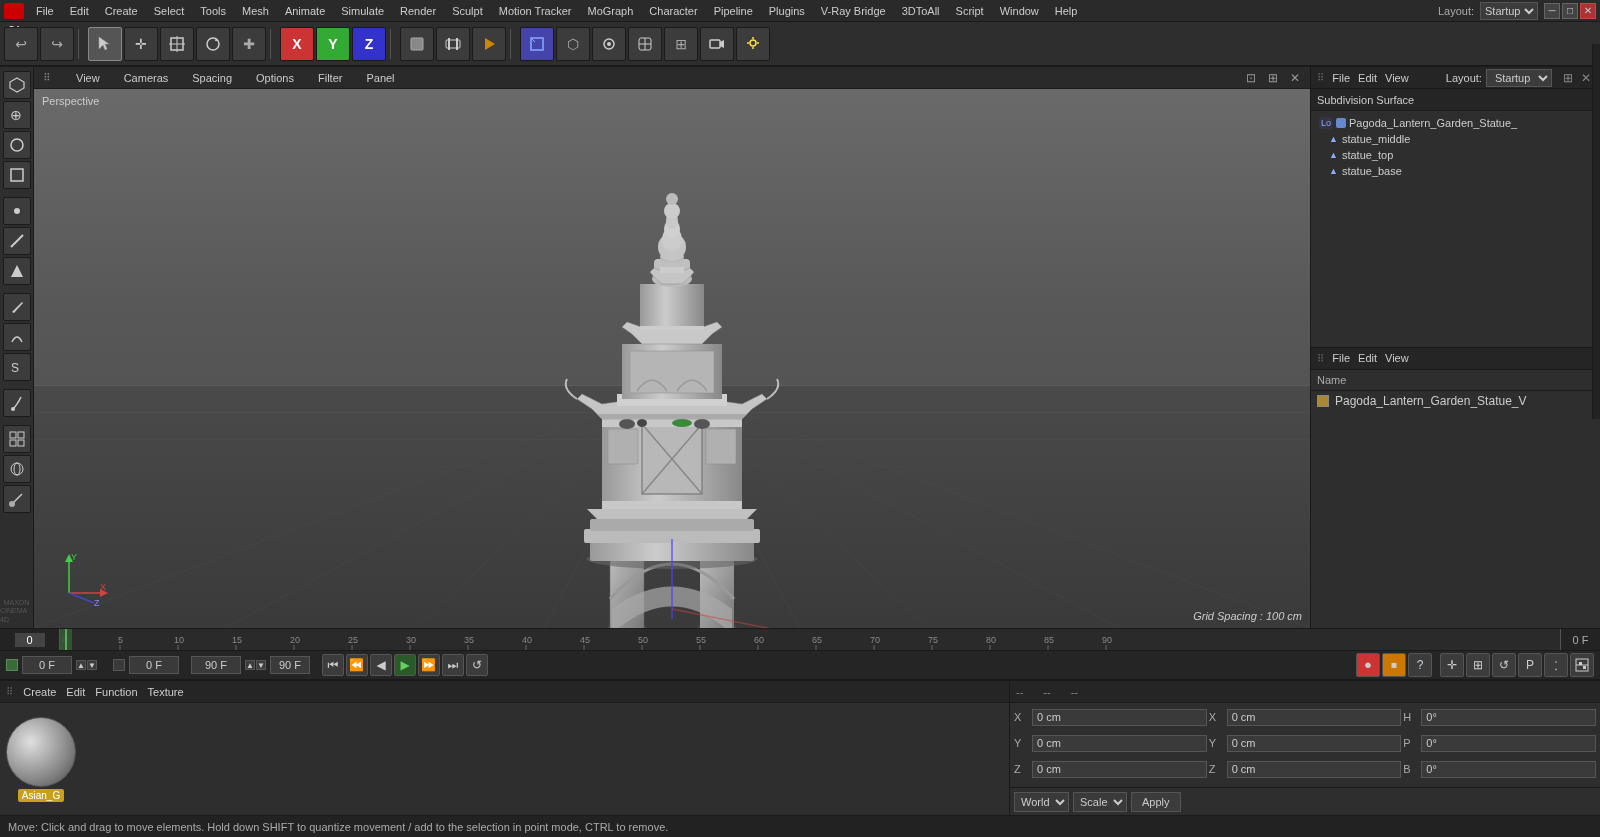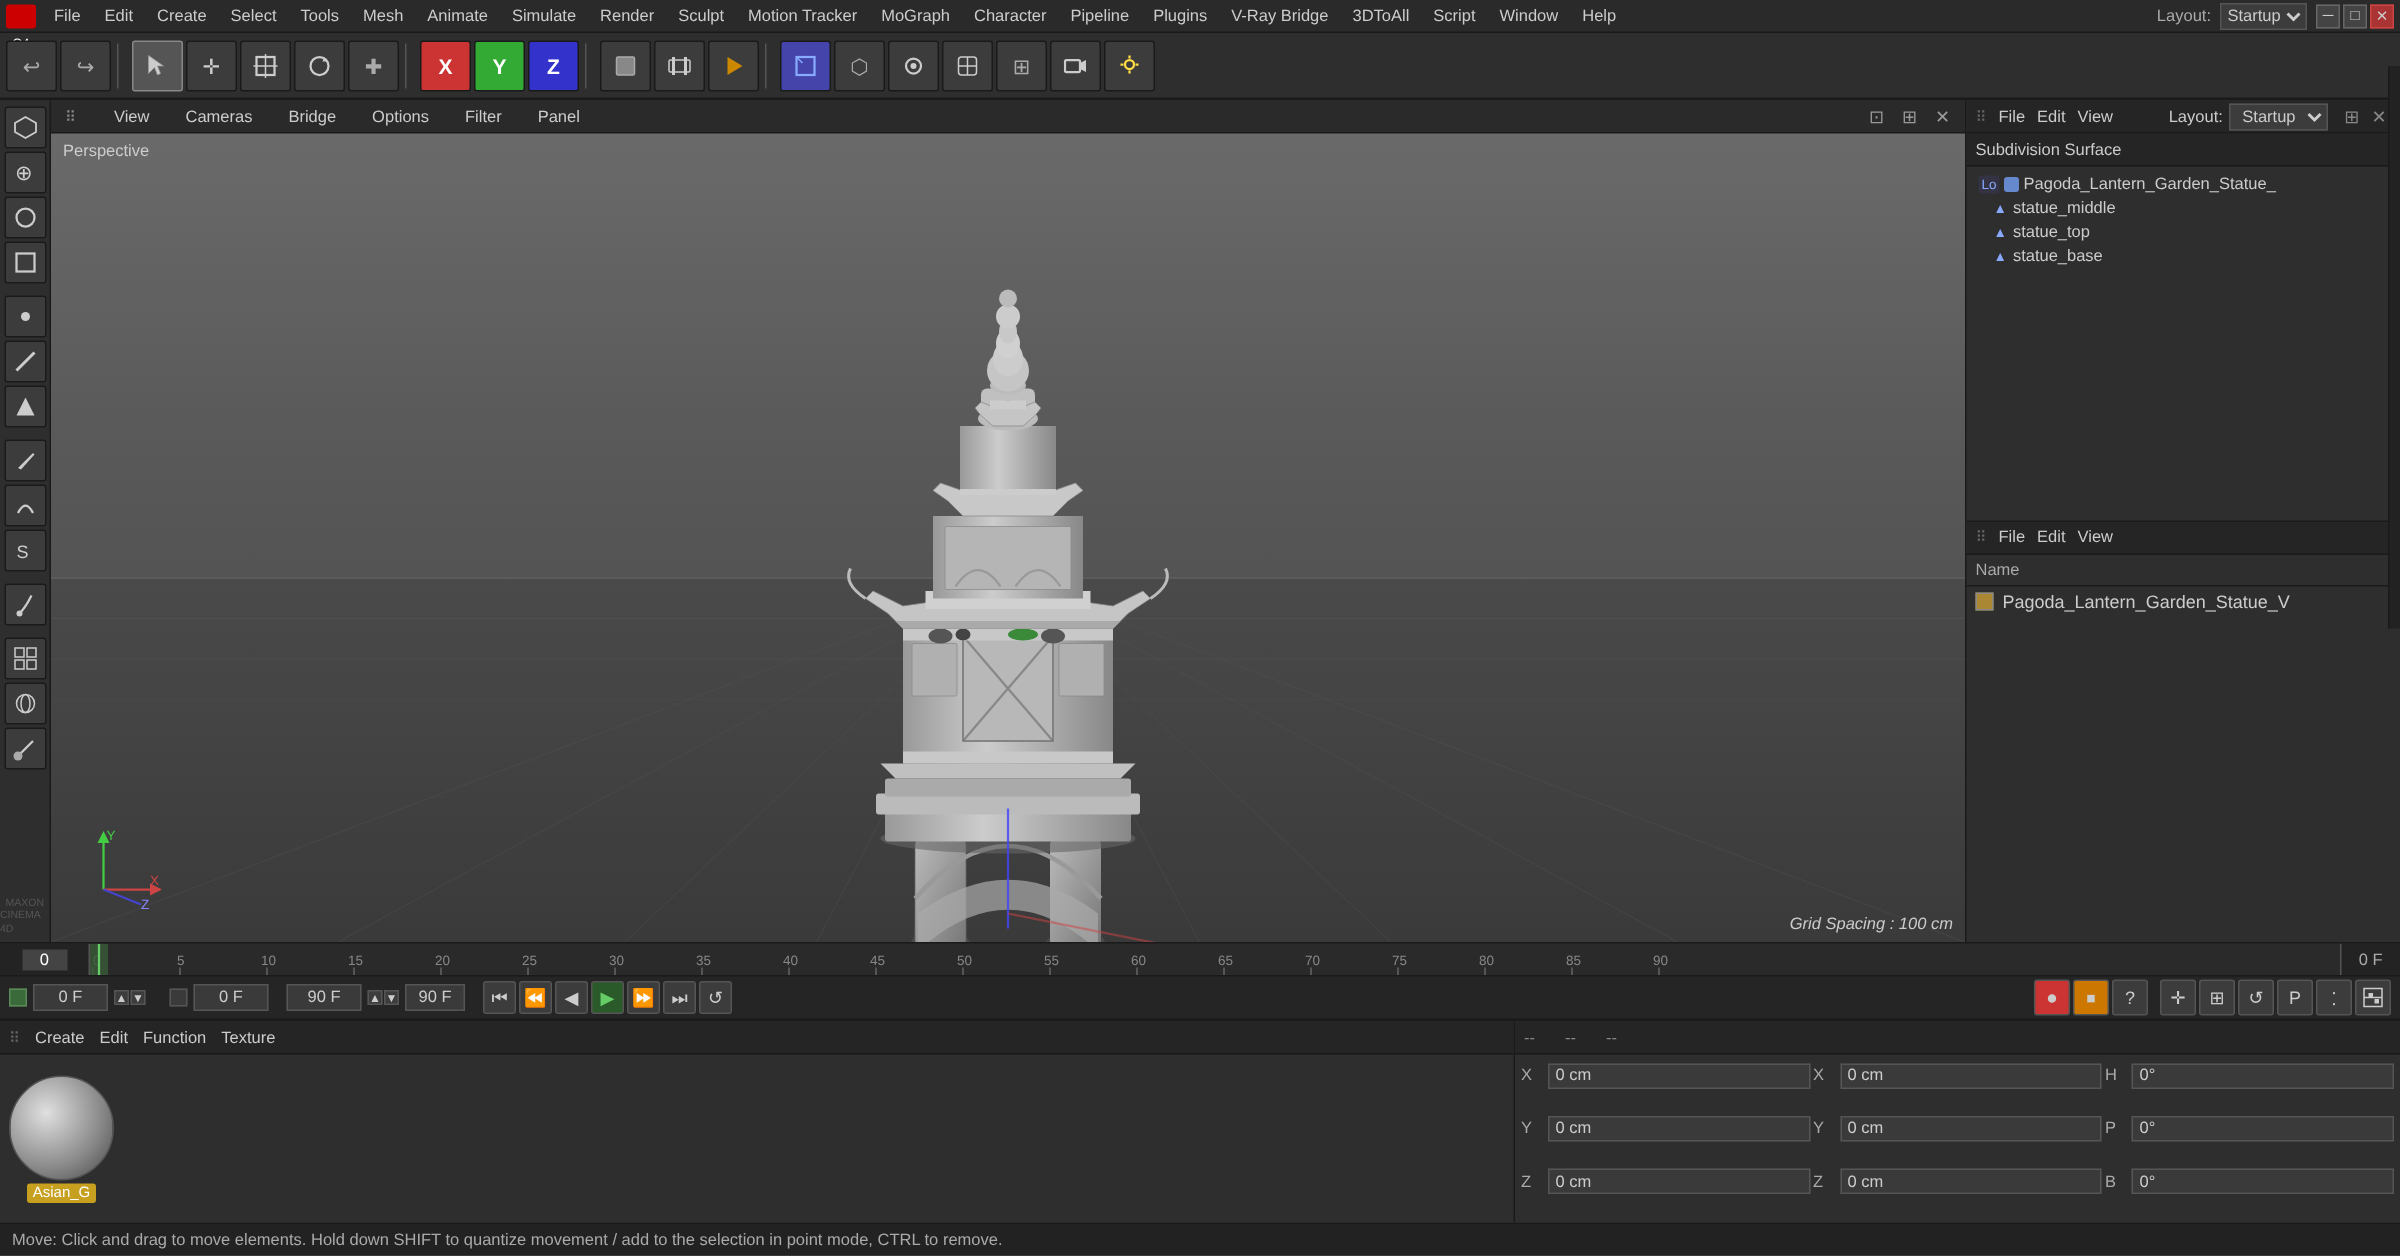--- a/index.html
+++ b/index.html
@@ -752,21 +752,21 @@
   </div>
 
   <div id="viewport-container">
 
     <div id="viewport-header">
       <div style="display:flex;gap:2px;align-items:center;margin-right:4px;">
         <div style="width:14px;height:14px;display:flex;align-items:center;justify-content:center;cursor:pointer;color:#888;font-size:10px;">⠿</div>
       </div>
       <div class="viewport-menu">View</div>
       <div class="viewport-menu">Cameras</div>
-      <div class="viewport-menu">Bridge</div>
+      <div class="viewport-menu">Spacing</div>
       <div class="viewport-menu">Options</div>
       <div class="viewport-menu">Filter</div>
       <div class="viewport-menu">Panel</div>
       <div id="viewport-icons-right">
         <div class="vp-icon" title="Maximize">⊡</div>
         <div class="vp-icon" title="Tile">⊞</div>
         <div class="vp-icon" title="Close">✕</div>
       </div>
     </div>
 
@@ -1167,18 +1167,27 @@
       </div>
       <div class="coord-row">
         <span class="coord-label">Z</span>
         <input class="coord-input" value="0 cm" style="">
       </div>
       <div class="coord-row">
         <span class="coord-label">B</span>
         <input class="coord-input" value="0°" style="">
       </div>
     </div>
+    <div id="coord-bottom-bar">
+      <select class="coord-select">
+        <option>World</option>
+      </select>
+      <select class="coord-select">
+        <option>Scale</option>
+      </select>
+      <button class="apply-btn">Apply</button>
+    </div>
   </div>
 </div>
 
 <div id="status-bar">
   <span>Move: Click and drag to move elements. Hold down SHIFT to quantize movement / add to the selection in point mode, CTRL to remove.</span>
 </div>
 
 </body></html>

